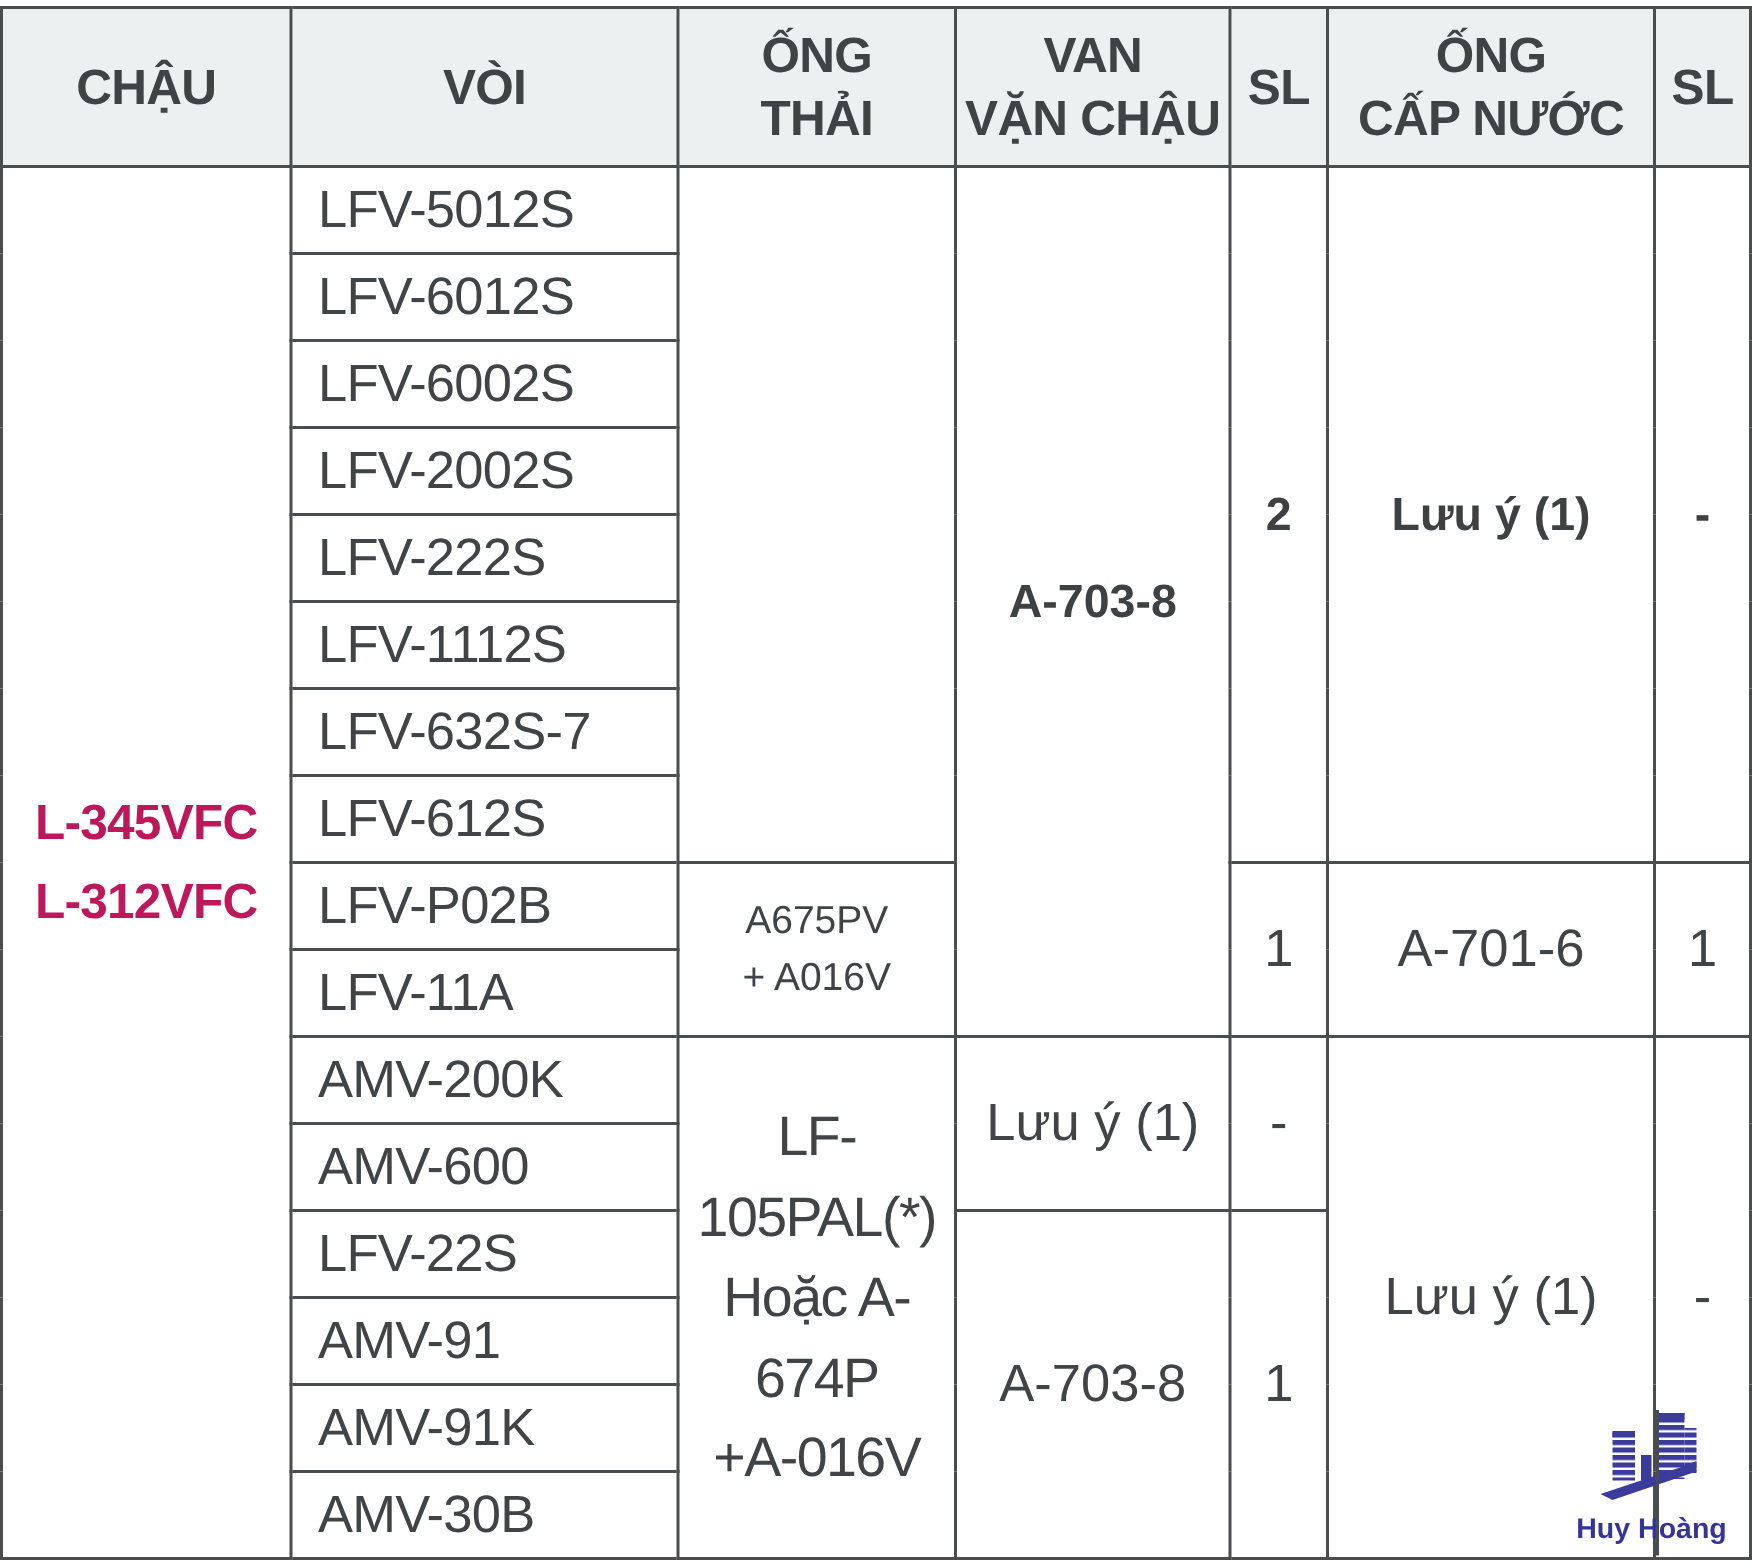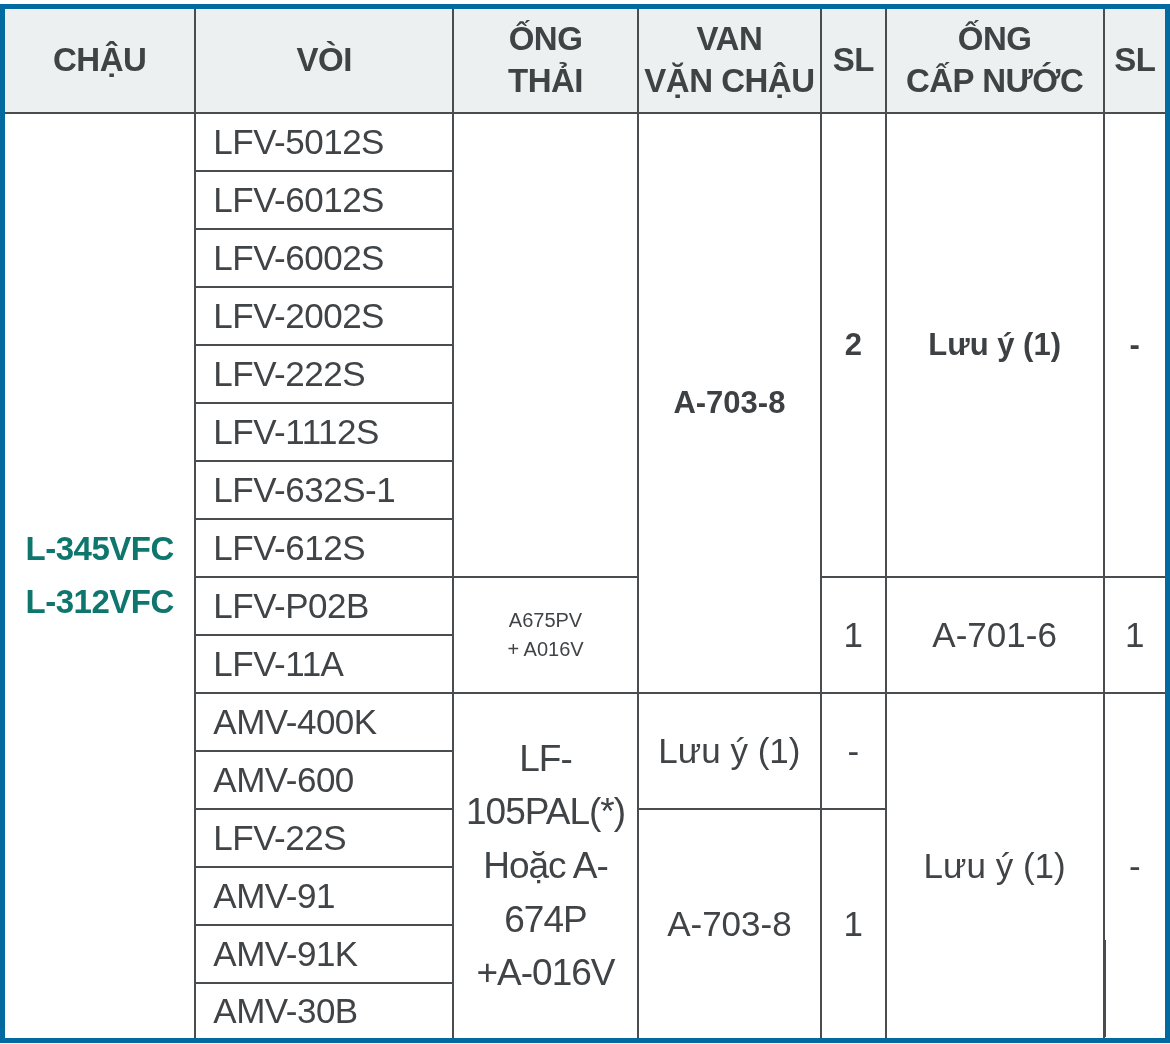--- a/index.html
+++ b/index.html
@@ -14,21 +14,21 @@
     height: 1044px;
     background: #ffffff;
     overflow: hidden;
   }
   table.spec {
     position: absolute;
     left: 0;
     top: 4px;
     border-collapse: collapse;
     table-layout: fixed;
-    border: 5px solid #0369a1;
+    border: 1px solid #0369a1;
     color: #404447;
   }
   .spec th, .spec td {
     border: 2px solid #4a4d4f;
     vertical-align: middle;
     text-align: center;
     padding: 0;
     overflow: hidden;
   }
   .spec thead tr { height: 106px; }
@@ -42,34 +42,34 @@
     white-space: pre-line;
     color: #3f4346;
   }
   .spec td { font-size: 35px; font-weight: 400; }
   td.c-chau {
     font-weight: 700;
     font-size: 33px;
     letter-spacing: -0.5px;
     line-height: 1.6;
     white-space: pre-line;
-    color: #0f766e;
+    color: #be185d;
   }
   td.c-voi {
     text-align: left;
     padding-left: 17px;
     letter-spacing: -0.5px;
   }
   td.grp1 {
     font-weight: 700;
     font-size: 31px;
     color: #3d4144;
   }
   td.pre { white-space: pre-line; }
-  td.sz32 { font-size: 20px; line-height: 1.45; }
+  td.sz32 { font-size: 26px; line-height: 1.45; }
   td.sz29 { font-size: 37px; letter-spacing: -1px; line-height: 1.45; }
   .logo {
     position: absolute;
     left: 1038px;
     top: 940px;
     width: 126px;
     text-align: center;
     z-index: 2;
   }
   .logo .logo-text {
@@ -138,38 +138,38 @@
       <tr>
         <td class="c-voi">LFV-2002S</td>
       </tr>
       <tr>
         <td class="c-voi">LFV-222S</td>
       </tr>
       <tr>
         <td class="c-voi">LFV-1112S</td>
       </tr>
       <tr>
-        <td class="c-voi">LFV-632S-1</td>
+        <td class="c-voi">LFV-632S-7</td>
       </tr>
       <tr>
         <td class="c-voi">LFV-612S</td>
       </tr>
       <tr>
         <td class="c-voi">LFV-P02B</td>
         <td class="pre sz32" rowspan="2">A675PV
 + A016V</td>
         <td rowspan="2">1</td>
         <td rowspan="2">A-701-6</td>
         <td rowspan="2">1</td>
       </tr>
       <tr>
         <td class="c-voi">LFV-11A</td>
       </tr>
       <tr>
-        <td class="c-voi">AMV-400K</td>
+        <td class="c-voi">AMV-200K</td>
         <td class="pre sz29" rowspan="6">LF-105PAL(*)
 Hoặc A-674P
 +A-016V</td>
         <td rowspan="2">Lưu ý (1)</td>
         <td rowspan="2">-</td>
         <td rowspan="6">Lưu ý (1)</td>
         <td rowspan="6">-</td>
       </tr>
       <tr>
         <td class="c-voi">AMV-600</td>
@@ -184,16 +184,35 @@
       </tr>
       <tr>
         <td class="c-voi">AMV-91K</td>
       </tr>
       <tr>
         <td class="c-voi">AMV-30B</td>
       </tr>
     </tbody>
   </table>
 
+  <div class="logo">
+    <span>
+      <svg width="72" height="62" viewBox="0 0 72 62" xmlns="http://www.w3.org/2000/svg" aria-hidden="true">
+        <defs>
+          <pattern id="bstripe" width="6" height="5" patternUnits="userSpaceOnUse">
+            <rect width="6" height="3.4" fill="#3b3b9c"></rect>
+          </pattern>
+        </defs>
+        <rect x="10" y="14" width="15" height="33" fill="url(#bstripe)"></rect>
+        <rect x="10" y="14" width="15" height="4" fill="#3b3b9c"></rect>
+        <rect x="40" y="2" width="18" height="44" fill="url(#bstripe)"></rect>
+        <rect x="40" y="2" width="18" height="4" fill="#3b3b9c"></rect>
+        <rect x="58" y="12" width="8" height="30" fill="url(#bstripe)"></rect>
+        <rect x="29" y="30" width="7" height="17" fill="#3b3b9c"></rect>
+        <polygon points="2,56 56,38 66,34 66,41 10,60" fill="#3b3b9c"></polygon>
+      </svg>
+    </span>
+    <div class="logo-text">Huy Hoàng</div>
+  </div>
 
   <div class="border-overlay"></div>
 
 </div>
 
 </body></html>

